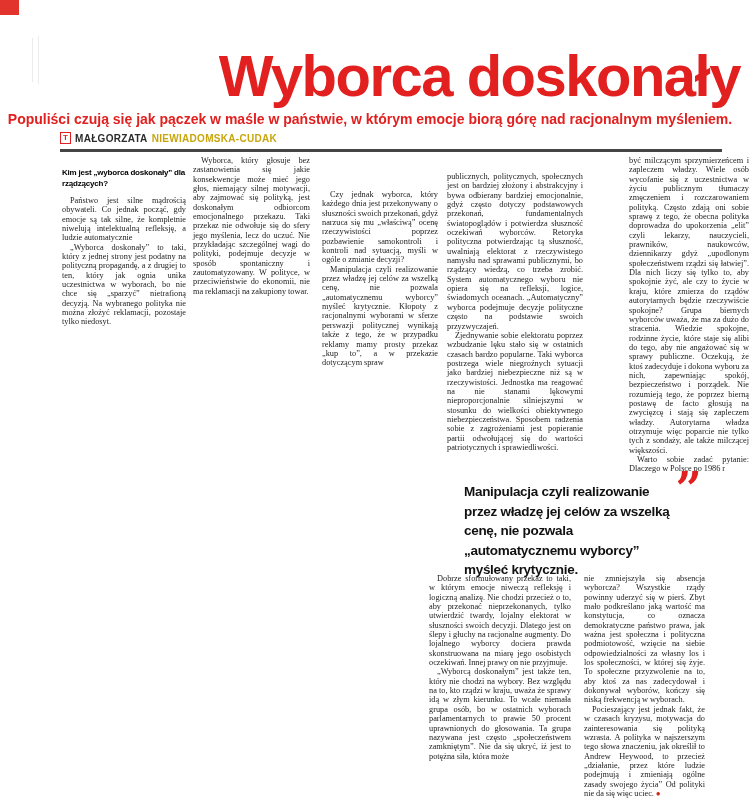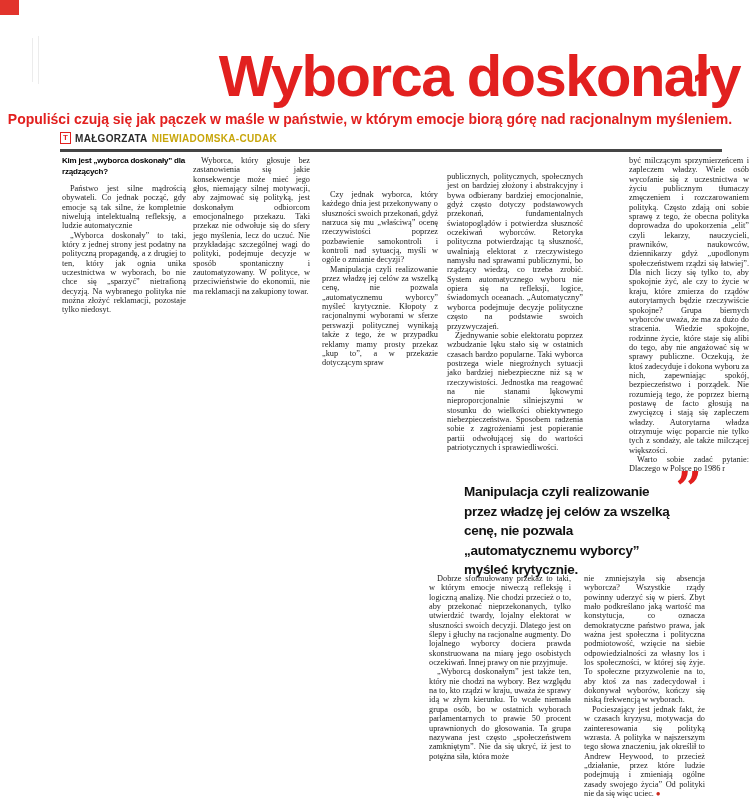--- a/index.html
+++ b/index.html
@@ -59,21 +59,21 @@
   .col { position: absolute; }
   .col-1 { left: 62px;  top: 156px; width: 124px; }
   .col-2 { left: 193px; top: 156px; width: 117px; }
   .col-3 { left: 322px; top: 156px; width: 116px; margin-top: 34px; }
   .col-4 { left: 447px; top: 172px; width: 136px; }
   .col-5 { left: 629px; top: 156px; width: 120px; }
   .bcol-left  { left: 429px; top: 574px; width: 142px; }
   .bcol-right { left: 584px; top: 574px; width: 121px; }
 
   .col-heading {
-    margin: 0 0 7px 0;
+    margin: 12px 0 7px 0;
     font-family: "Liberation Sans", sans-serif;
     font-weight: bold; font-size: 8px; line-height: 10.5px;
     letter-spacing: -0.2px; color: #000;
   }
   .para {
     margin: 0;
     font-family: "Liberation Serif", serif;
     font-size: 8.3px; line-height: 9.35px;
     text-align: justify; color: #222;
     word-spacing: -0.2px;

